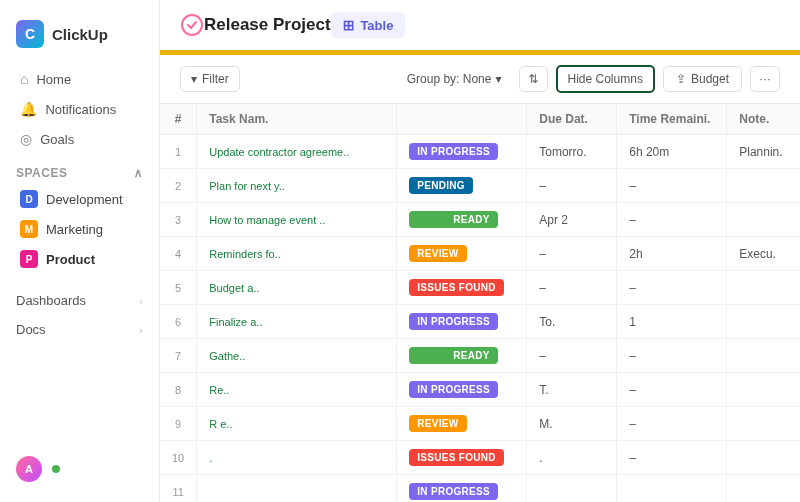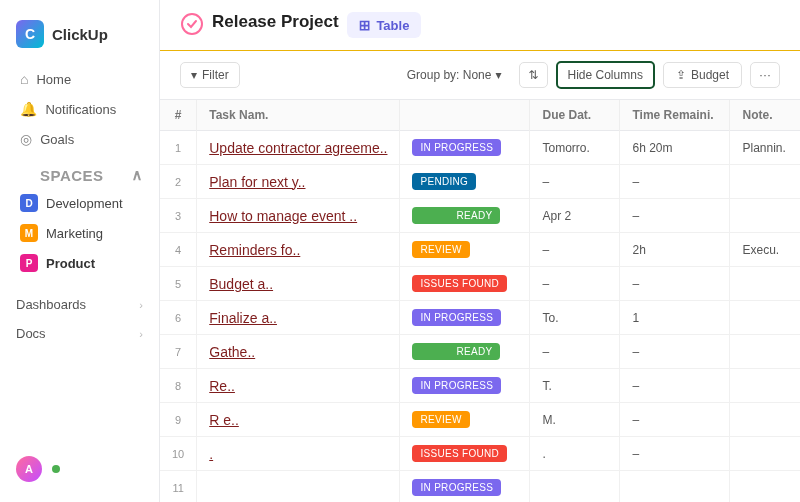--- a/index.html
+++ b/index.html
@@ -4,37 +4,37 @@
   <style>
     * { box-sizing: border-box; margin: 0; padding: 0; }
     body { font-family: -apple-system, BlinkMacSystemFont, 'Segoe UI', sans-serif; background: #f5f6fa; display: flex; height: 502px; width: 800px; overflow: hidden; font-size: 13px; }
 
     
     .sidebar { width: 160px; background: #fff; border-right: 1px solid #e8e9ec; display: flex; flex-direction: column; padding: 12px 0; flex-shrink: 0; }
     .sidebar-logo { display: flex; align-items: center; gap: 8px; padding: 8px 16px 16px; font-weight: 700; font-size: 15px; color: #333; }
     .logo-icon { width: 28px; height: 28px; background: linear-gradient(135deg, #7b68ee, #00bcd4); border-radius: 6px; display: flex; align-items: center; justify-content: center; color: white; font-size: 14px; font-weight: 900; }
     .sidebar-nav-item { display: flex; align-items: center; gap: 8px; padding: 7px 16px; color: #555; cursor: pointer; font-size: 13px; border-radius: 4px; margin: 0 4px; }
     .nav-icon { font-size: 14px; color: #888; }
-    .sidebar-section-title { font-size: 15px; font-weight: 600; color: #999; padding: 12px 16px 4px; display: flex; justify-content: space-between; align-items: center; text-transform: uppercase; letter-spacing: 0.5px; margin-left: 24px; }
+    .sidebar-section-title { font-size: 12px; font-weight: 600; color: #999; padding: 12px 16px 4px; display: flex; justify-content: space-between; align-items: center; text-transform: uppercase; letter-spacing: 0.5px; }
     .sidebar-space-item { display: flex; align-items: center; gap: 8px; padding: 6px 16px; cursor: pointer; font-size: 13px; color: #444; border-radius: 4px; margin: 0 4px; }
     .sidebar-space-item.active { font-weight: 700; color: #333; }
     .space-dot { width: 18px; height: 18px; border-radius: 4px; display: flex; align-items: center; justify-content: center; color: white; font-size: 10px; font-weight: 700; flex-shrink: 0; }
     .dot-dev { background: #4169e1; }
     .dot-marketing { background: #ff9800; }
     .dot-product { background: #e91e8c; }
     .sidebar-bottom-item { display: flex; align-items: center; gap: 4px; padding: 7px 16px; color: #555; cursor: pointer; font-size: 13px; }
     .sidebar-bottom-item .chevron { margin-left: auto; color: #bbb; font-size: 11px; }
     .sidebar-user { display: flex; align-items: center; gap: 8px; padding: 8px 16px; margin-top: auto; }
     .user-avatar { width: 26px; height: 26px; border-radius: 50%; background: linear-gradient(135deg, #ff6b9d, #c44dff); display: flex; align-items: center; justify-content: center; color: white; font-size: 11px; font-weight: 600; }
 
     
     .main { flex: 1; display: flex; flex-direction: column; overflow: hidden; background: #fff; }
 
     
-    .top-header { display: flex; align-items: flex-start; gap: 8px; padding: 12px 20px; border-bottom: 1px solid #eab308; background: #fff; }
+    .top-header { display: flex; align-items: center; gap: 0; padding: 12px 20px; border-bottom: 5px solid #eab308; background: #fff; }
     .project-icon { width: 24px; height: 24px; }
     .project-title { font-size: 17px; font-weight: 700; color: #222; }
     .view-tab { display: flex; align-items: center; gap: 6px; padding: 5px 12px; border-radius: 6px; background: #f0f0ff; color: #5b5bd6; font-size: 13px; font-weight: 600; cursor: pointer; }
     .view-tab-icon { font-size: 14px; }
 
     
     .toolbar { display: flex; align-items: center; gap: 8px; padding: 10px 20px; border-bottom: 1px solid #e8e9ec; background: #fff; }
     .toolbar-btn { display: flex; align-items: center; gap: 5px; padding: 5px 10px; border: 1px solid #e0e0e0; border-radius: 5px; background: #fff; cursor: pointer; color: #555; font-size: 12px; }
     .toolbar-right { margin-left: auto; display: flex; align-items: center; gap: 8px; }
     .group-btn { display: flex; align-items: center; gap: 4px; padding: 5px 10px; border: none; background: none; cursor: pointer; color: #555; font-size: 12px; }
@@ -45,22 +45,22 @@
 
     
     .table-container { flex: 1; overflow: auto; }
     table { width: 100%; border-collapse: collapse; }
     thead tr { background: #fafafa; border-bottom: 1px solid #e8e9ec; }
     th { padding: 8px 12px; text-align: left; font-size: 12px; font-weight: 600; color: #777; border-right: 1px solid #eee; white-space: nowrap; }
     th:first-child { width: 30px; text-align: center; }
     td { padding: 8px 12px; border-bottom: 1px solid #f0f0f0; border-right: 1px solid #f0f0f0; font-size: 12px; color: #333; vertical-align: middle; }
     td:first-child { text-align: center; color: #999; font-size: 11px; }
 
-    .task-name { font-size: 14px; color: #7f1d1d; max-width: 200px; overflow: hidden; text-overflow: ellipsis; white-space: nowrap; text-decoration: underline; }
-    .status-badge { display: inline-block; padding: 3px 8px; border-radius: 4px; font-size: 10px; font-weight: 400; color: white; white-space: nowrap; text-transform: uppercase; letter-spacing: 0.3px; }
+    .task-name { font-size: 11px; color: #15803d; max-width: 200px; overflow: hidden; text-overflow: ellipsis; white-space: nowrap; }
+    .status-badge { display: inline-block; padding: 3px 8px; border-radius: 4px; font-size: 10px; font-weight: 700; color: white; white-space: nowrap; text-transform: uppercase; letter-spacing: 0.3px; }
     .status-in-progress { background: #7b68ee; }
     .status-pending { background: #0369a1; }
     .status-ready { background: #4caf50; padding-left: 44px; }
     .status-review { background: #ff9800; }
     .status-issues { background: #f44336; }
     .due-date { color: #555; font-size: 12px; }
     .time-remaining { color: #555; font-size: 12px; }
     .notes { color: #555; font-size: 12px; }
     .col-task { min-width: 200px; }
     .col-status { min-width: 130px; }

